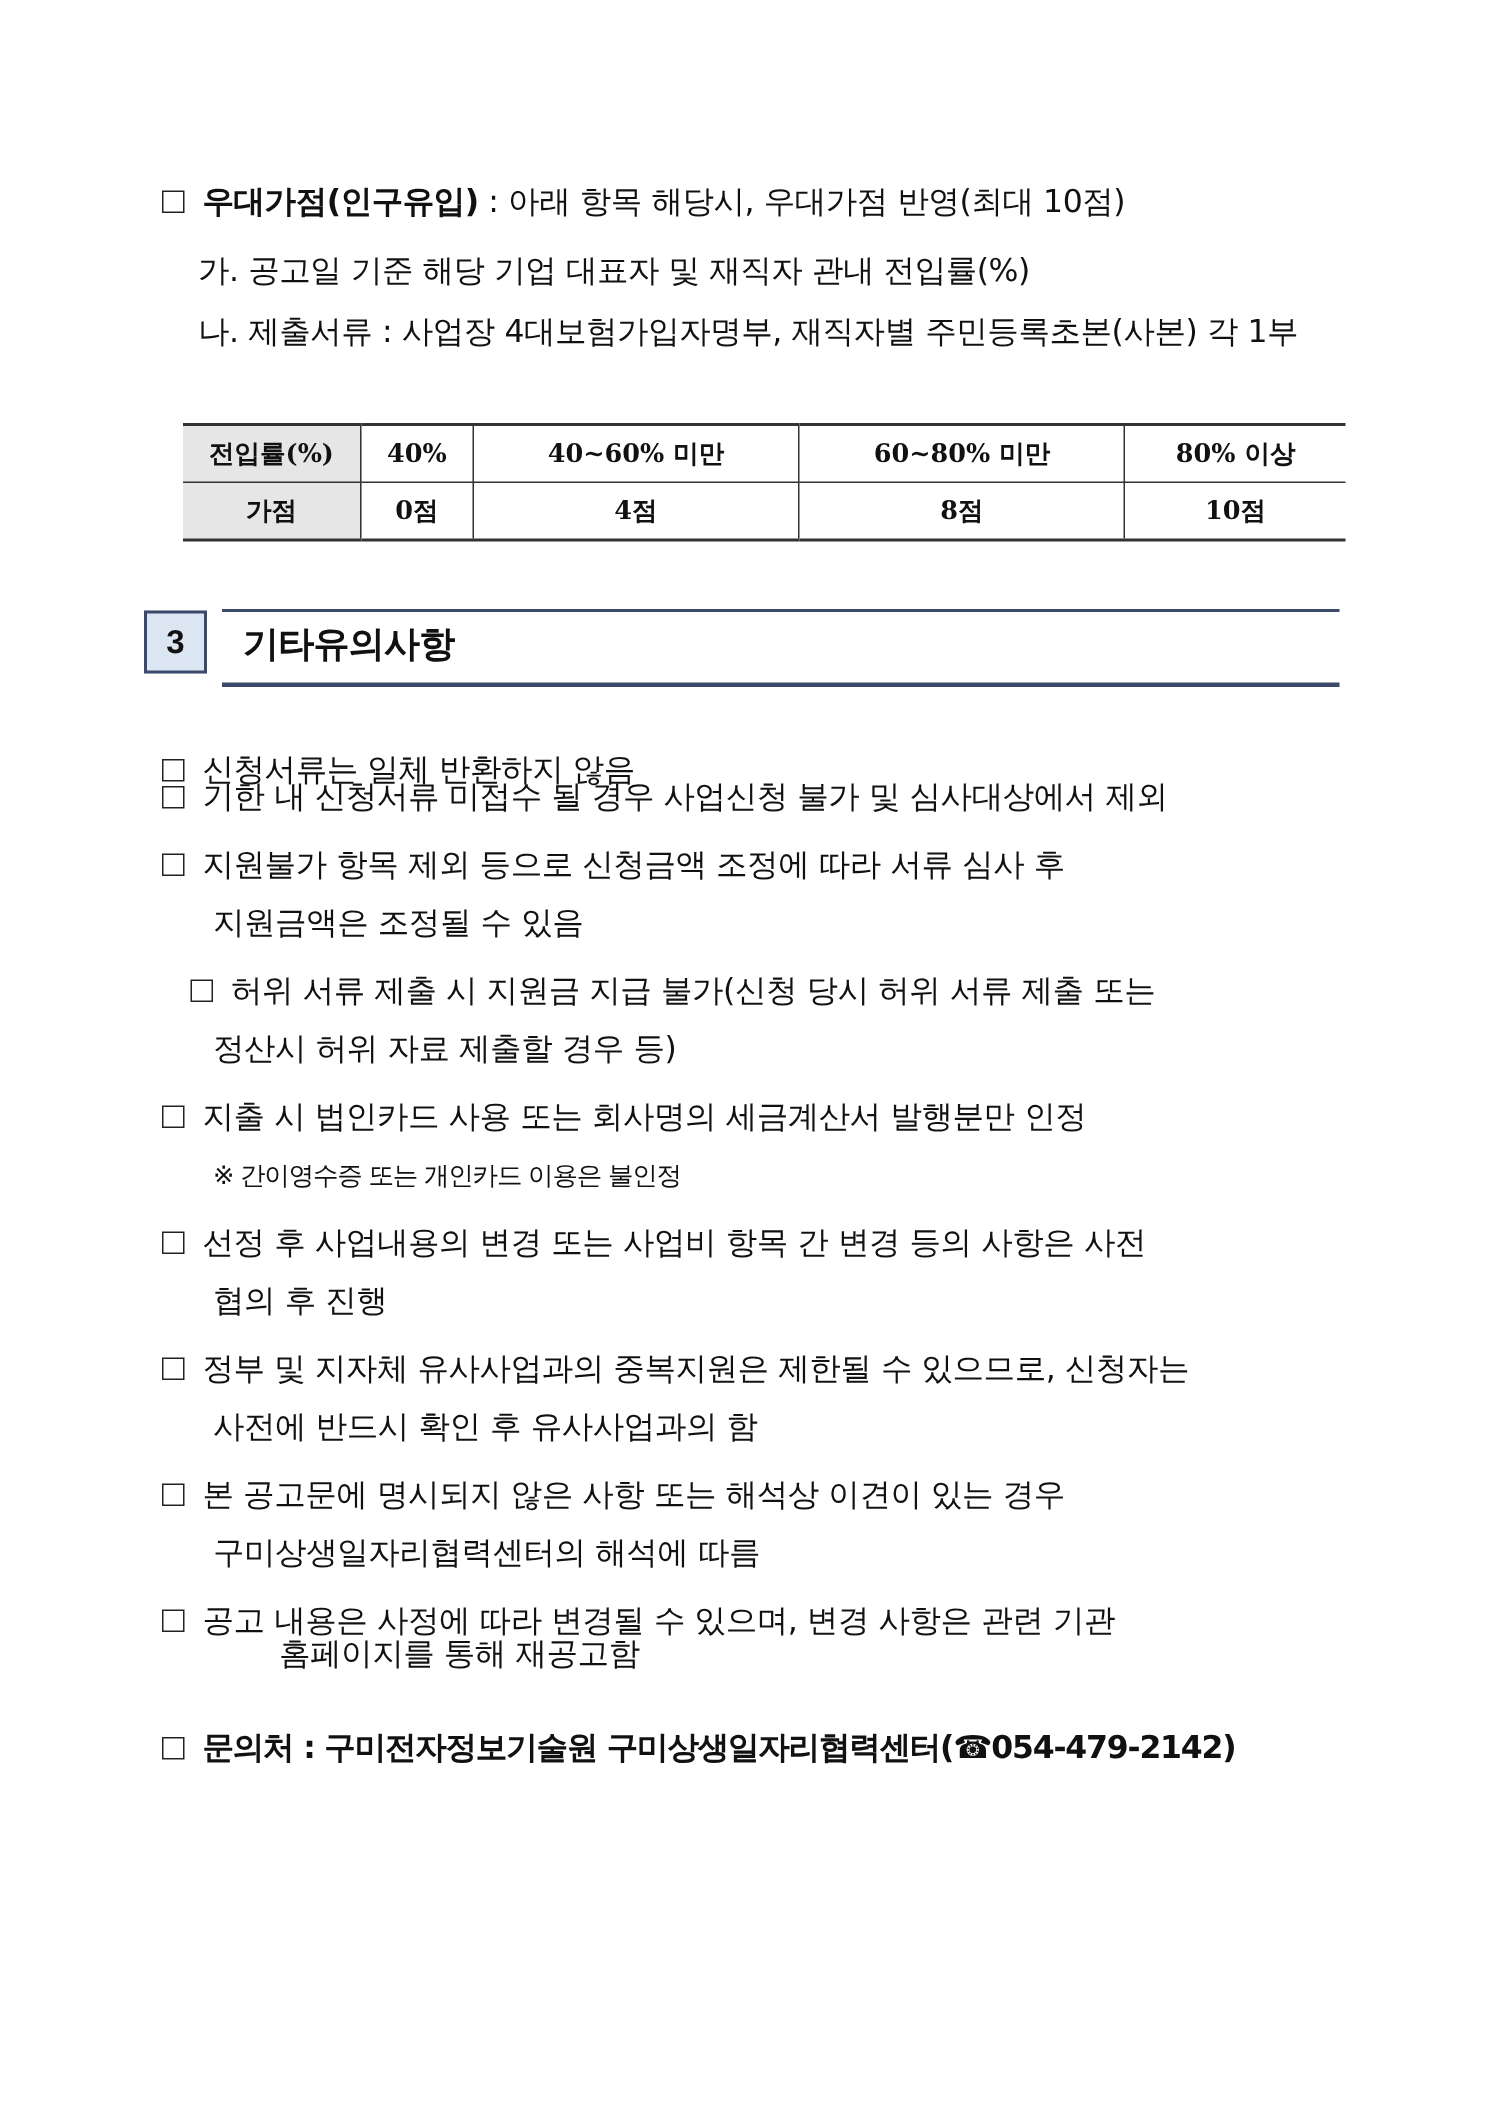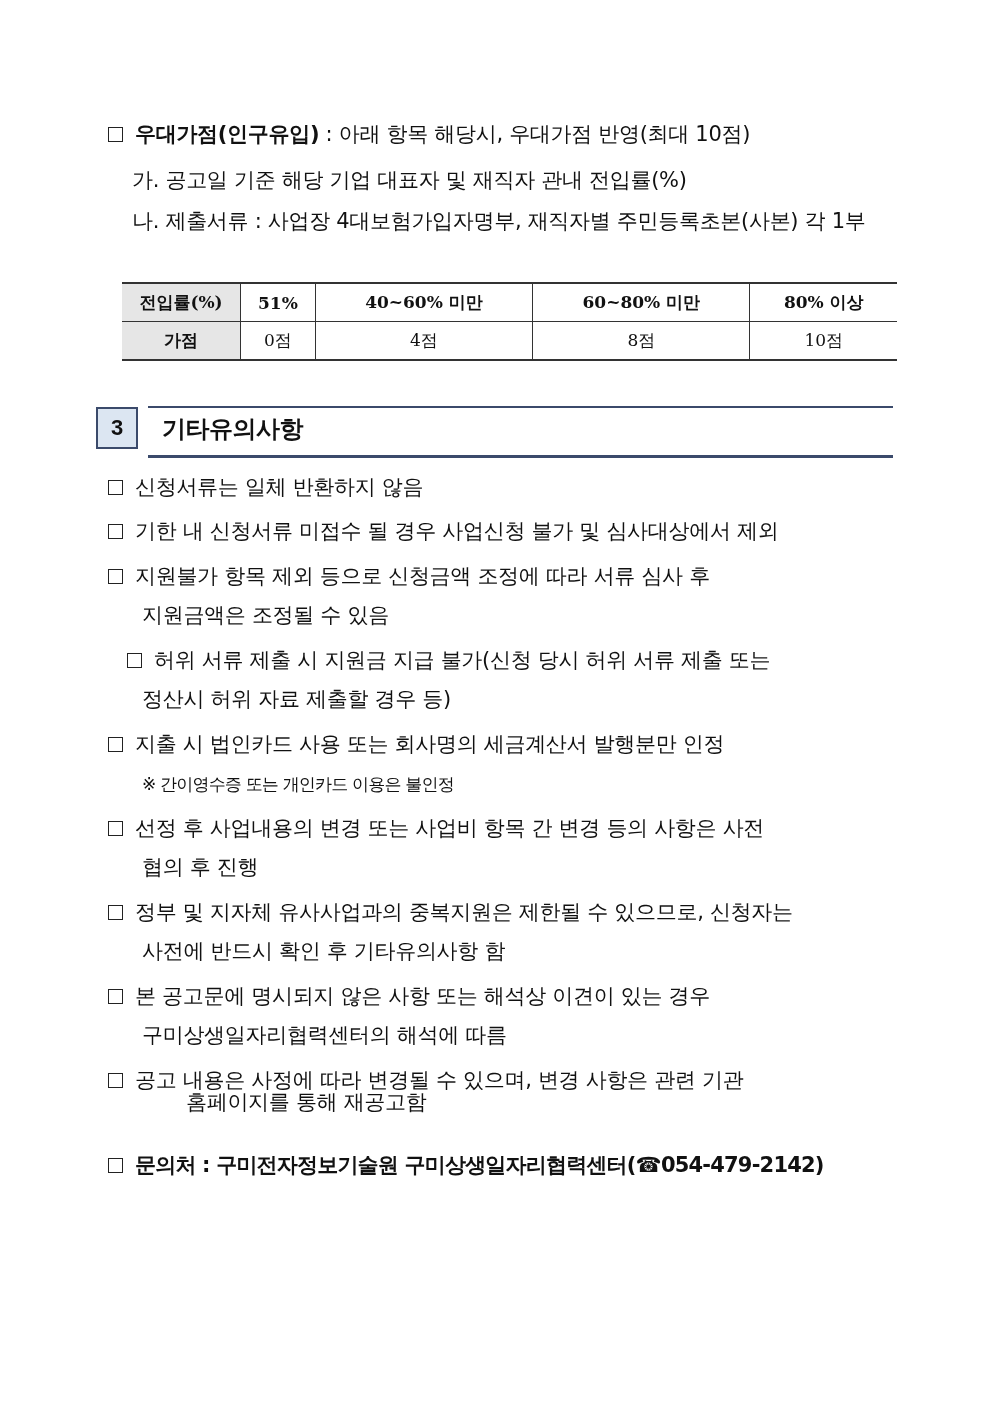--- a/index.html
+++ b/index.html
@@ -24,20 +24,21 @@
 
     table.bonus {
       position: absolute; left: 122px; top: 254px; width: 775px;
       border-collapse: collapse; font-family: "DejaVu Serif", "Liberation Serif", serif;
       font-size: 17px;
       margin-top: 28px;
     }
     table.bonus td {
       height: 37px; text-align: center; border: 1px solid #333;
       padding: 0;
+      font-weight: bold;
     }
     table.bonus tr:first-child td { border-top: 2px solid #333; }
     table.bonus tr:last-child td { border-bottom: 2px solid #333; }
     table.bonus td:first-child { border-left: none; background: #e6e6e6; font-weight: bold; width: 118px; }
     table.bonus td:last-child { border-right: none; }
     table.bonus tr.hdr td { font-weight: bold; }
 
     .sec-num {
       position: absolute; left: 96px; top: 407px; width: 42px; height: 42px;
       background: #dce6f2; border: 2px solid #3b4a6b; box-sizing: border-box;
@@ -59,58 +60,58 @@
 <div class="line" style="top:120px;">
   <span class="box"></span><span class="bold">우대가점(인구유입)</span><span> : 아래 항목 해당시, 우대가점 반영(최대 10점)</span>
 </div>
 <div class="line sub" style="top:166px;">가. 공고일 기준 해당 기업 대표자 및 재직자 관내 전입률(%)</div>
 <div class="line sub" style="top:207px;">나. 제출서류 : 사업장 4대보험가입자명부, 재직자별 주민등록초본(사본) 각 1부</div>
 
 <table class="bonus">
   <tbody>
       <tr class="hdr">
     <td>전입률(%)</td>
-    <td>51%</td>
+    <td>40%</td>
     <td>40~60% 미만</td>
     <td>60~80% 미만</td>
     <td>80% 이상</td>
   </tr>
   <tr>
     <td>가점</td>
     <td>0점</td>
     <td>4점</td>
     <td>8점</td>
     <td>10점</td>
   </tr>
 </tbody>
   </table>
 
 <div class="sec-num">3</div>
 <div class="sec-title-wrap">
   <span class="sec-title">기타유의사항</span>
 </div>
 
-<div class="line" style="top:473px;"><span class="box"></span><span>신청서류는 일체 반환하지 않음</span></div>
+<div class="line" style="top:499px;"><span class="box"></span><span>신청서류는 일체 반환하지 않음</span></div>
 
 <div class="line" style="top:517px;"><span class="box"></span><span>기한 내 신청서류 미접수 될 경우 사업신청 불가 및 심사대상에서 제외</span></div>
 
 <div class="line" style="top:562px;"><span class="box"></span><span>지원불가 항목 제외 등으로 신청금액 조정에 따라 서류 심사 후</span></div>
 <div class="line cont" style="top:601px;">지원금액은 조정될 수 있음</div>
 
 <div class="line" style="top:646px;padding-left:19px;"><span class="box"></span><span>허위 서류 제출 시 지원금 지급 불가(신청 당시 허위 서류 제출 또는</span></div>
 <div class="line cont" style="top:685px;">정산시 허위 자료 제출할 경우 등)</div>
 
 <div class="line" style="top:730px;"><span class="box"></span><span>지출 시 법인카드 사용 또는 회사명의 세금계산서 발행분만 인정</span></div>
 <div class="line note" style="top:770px;">※ 간이영수증 또는 개인카드 이용은 불인정</div>
 
 <div class="line" style="top:814px;"><span class="box"></span><span>선정 후 사업내용의 변경 또는 사업비 항목 간 변경 등의 사항은 사전</span></div>
 <div class="line cont" style="top:853px;">협의 후 진행</div>
 
 <div class="line" style="top:898px;"><span class="box"></span><span>정부 및 지자체 유사사업과의 중복지원은 제한될 수 있으므로, 신청자는</span></div>
-<div class="line cont" style="top:937px;">사전에 반드시 확인 후 기타유의사항 함</div>
+<div class="line cont" style="top:937px;">사전에 반드시 확인 후 유사사업과의 함</div>
 
 <div class="line" style="top:982px;"><span class="box"></span><span>본 공고문에 명시되지 않은 사항 또는 해석상 이견이 있는 경우</span></div>
 <div class="line cont" style="top:1021px;">구미상생일자리협력센터의 해석에 따름</div>
 
 <div class="line" style="top:1066px;text-align:center;"><span class="box"></span><span>공고 내용은 사정에 따라 변경될 수 있으며, 변경 사항은 관련 기관</span></div>
 <div class="line cont" style="top:1088px;margin-left:44px;">홈페이지를 통해 재공고함</div>
 
 <div class="line bold" style="top:1151px; letter-spacing:-0.8px;"><span class="box"></span><span>문의처 : 구미전자정보기술원 구미상생일자리협력센터(☎054-479-2142)</span></div>
 
 </body></html>

